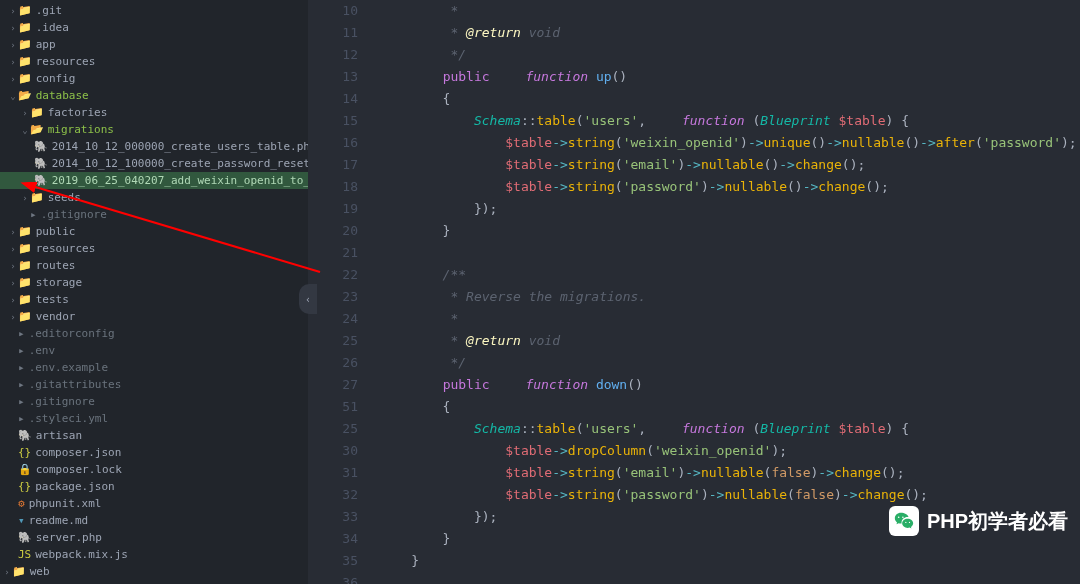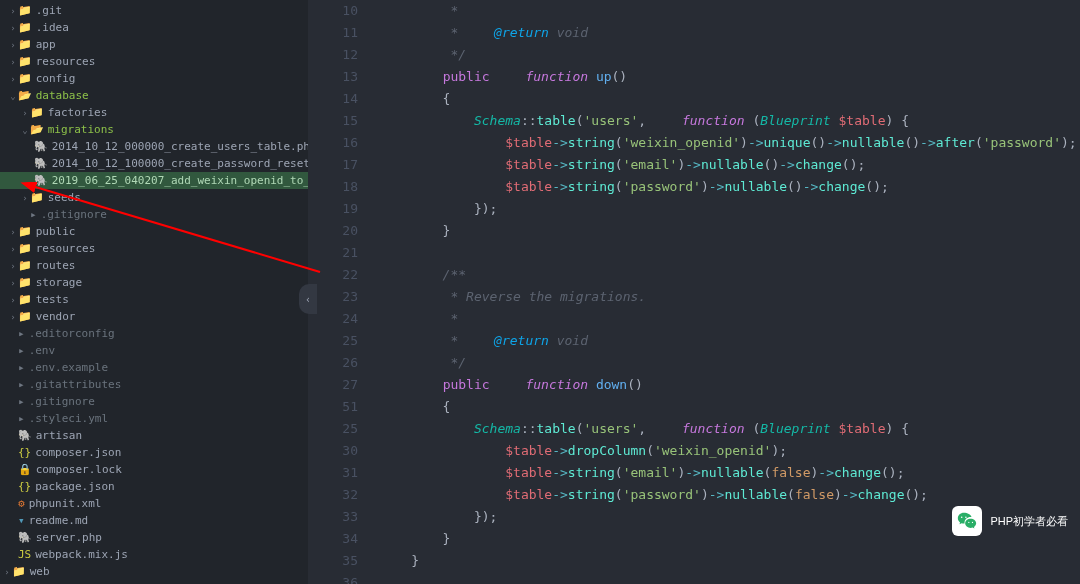--- a/index.html
+++ b/index.html
@@ -30,31 +30,31 @@
 .code .line { height: 22px; white-space: pre; }
 .c-comment { color: #5c6370; font-style: italic; }
 .c-key { color: #c678dd; }
 .c-key-ital { color: #c678dd; font-style: italic; margin-left: 28px; }
 .c-fn { color: #61afef; }
 .c-brace { color: #abb2bf; }
 .c-var { color: #e06c75; }
 .c-class { color: #14b8a6; font-style: italic; }
 .c-op { color: #56b6c2; }
 .c-str { color: #98c379; }
-.c-call { color: #5eead4; }
+.c-call { color: #eab308; }
 .c-const { color: #d19a66; }
-.c-tag { color: #0ea5e9; font-style: italic; margin-left: 28px; }
+.c-tag { color: #fef9c3; font-style: italic; }
 
 .collapse-btn { position: absolute; left: -9px; top: 284px; width: 18px; height: 30px; background: #333842; border-radius: 10px 0 0 10px; display: flex; align-items: center; justify-content: center; color: #9da5b4; font-size: 10px; z-index: 5; }
 
 .arrow-annotation { position: absolute; left: 20px; top: 182px; width: 310px; height: 100px; pointer-events: none; z-index: 10; }
 
 .watermark { position: absolute; right: 12px; bottom: 48px; display: flex; align-items: center; gap: 8px; z-index: 20; }
 .watermark-icon { width: 30px; height: 30px; background: #fff; border-radius: 6px; display: flex; align-items: center; justify-content: center; }
-.watermark-text { color: #fff; font-size: 11px; font-weight: normal; font-family: "Microsoft YaHei", sans-serif; }
+.watermark-text { color: #fff; font-size: 20px; font-weight: bold; font-family: "Microsoft YaHei", sans-serif; }
 </style>
 </head>
 <body>
 
 <div class="container">
   <div class="sidebar">
     <div class="tree" id="tree">
         <div class="tree-item pad-0">
           <span class="arrow ">›</span>
           <span class="icon-folder">📁</span>

